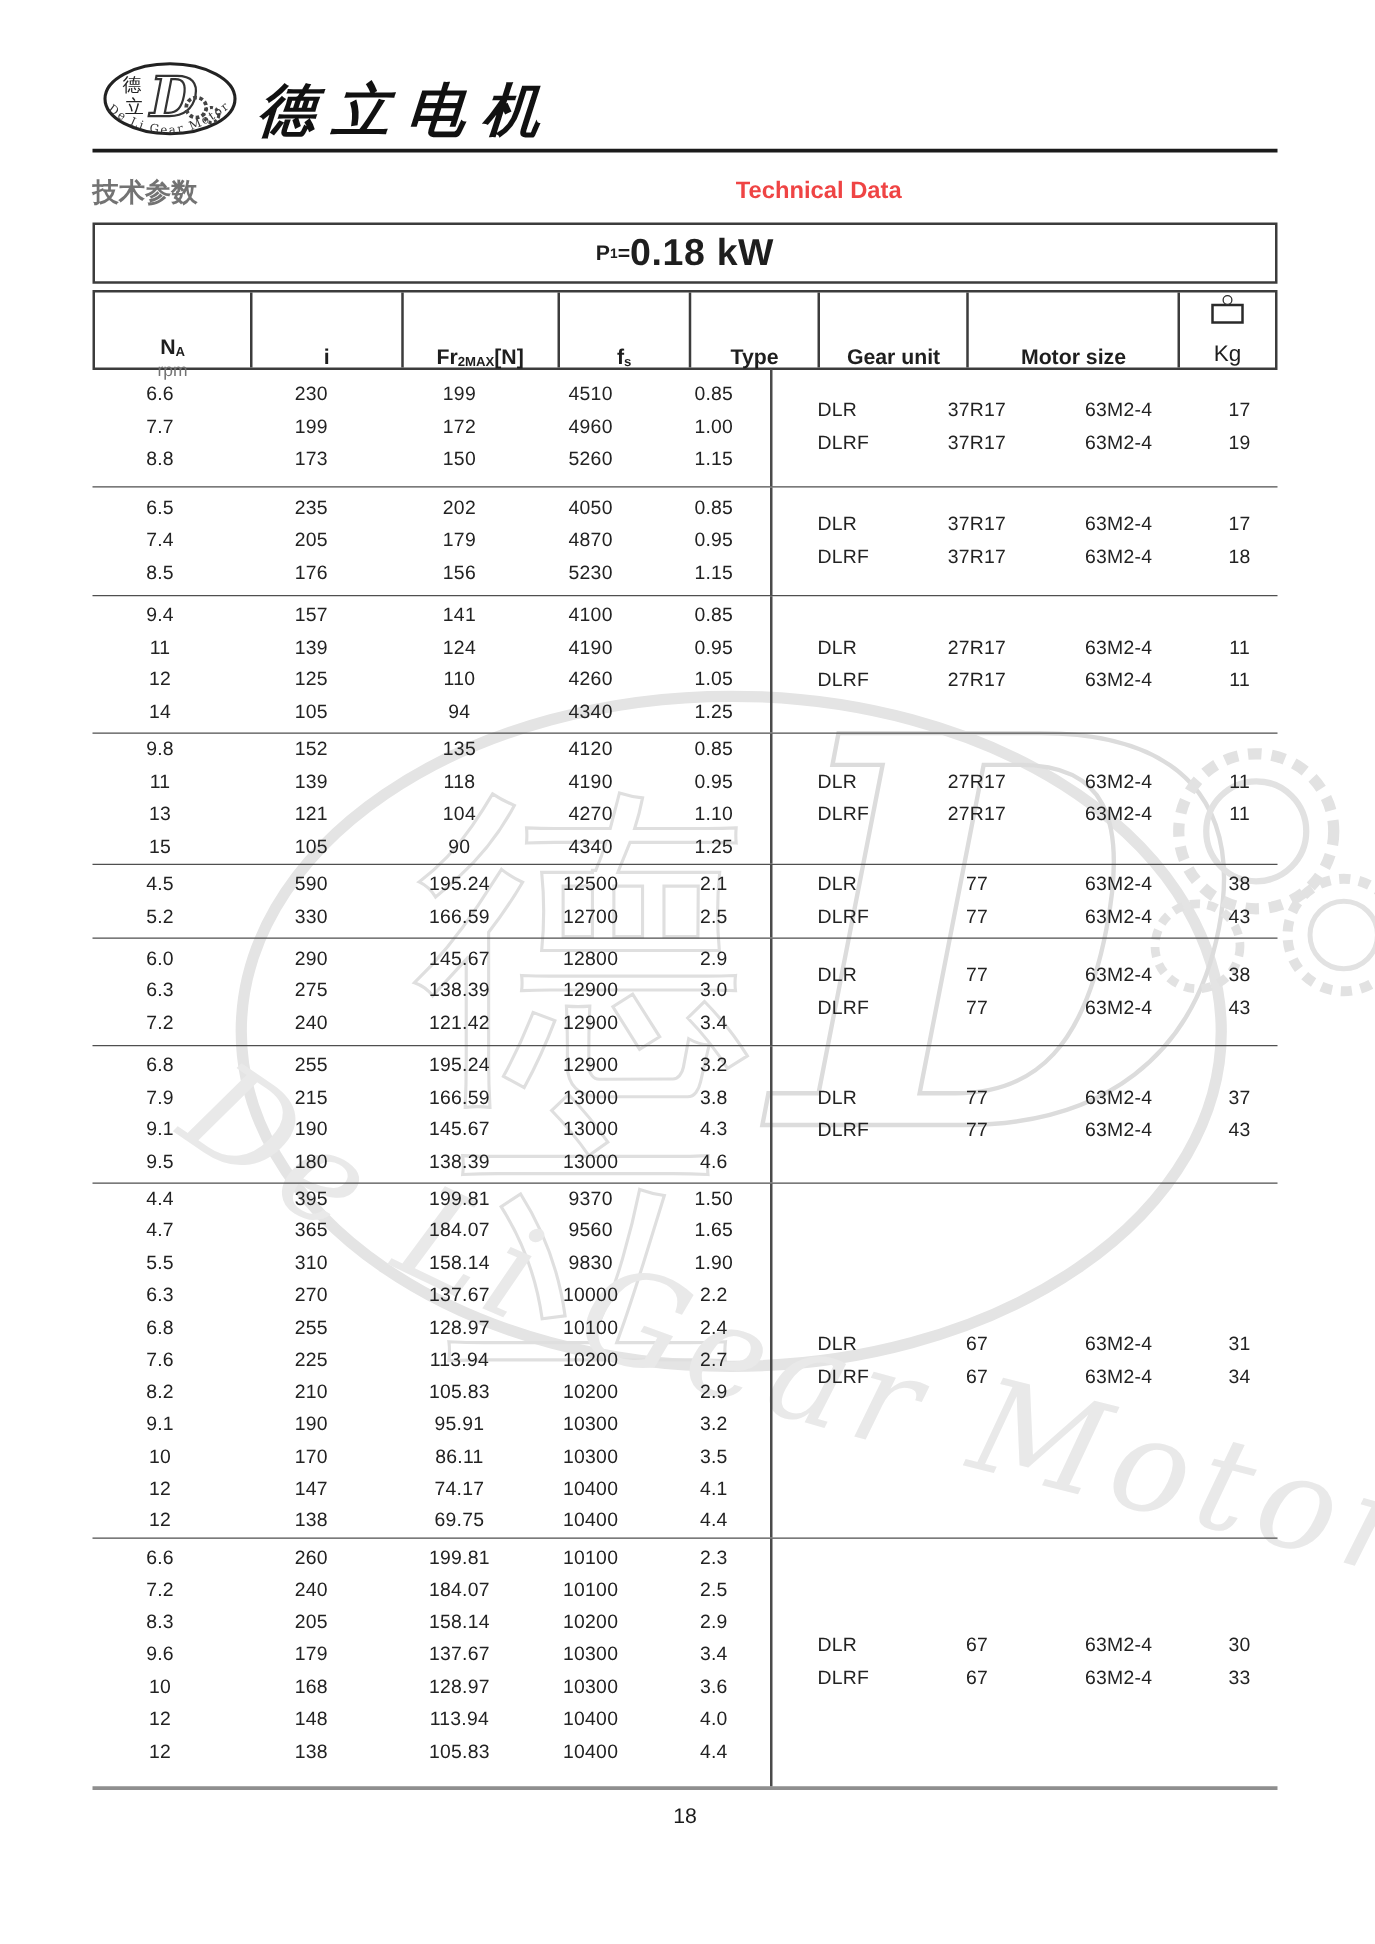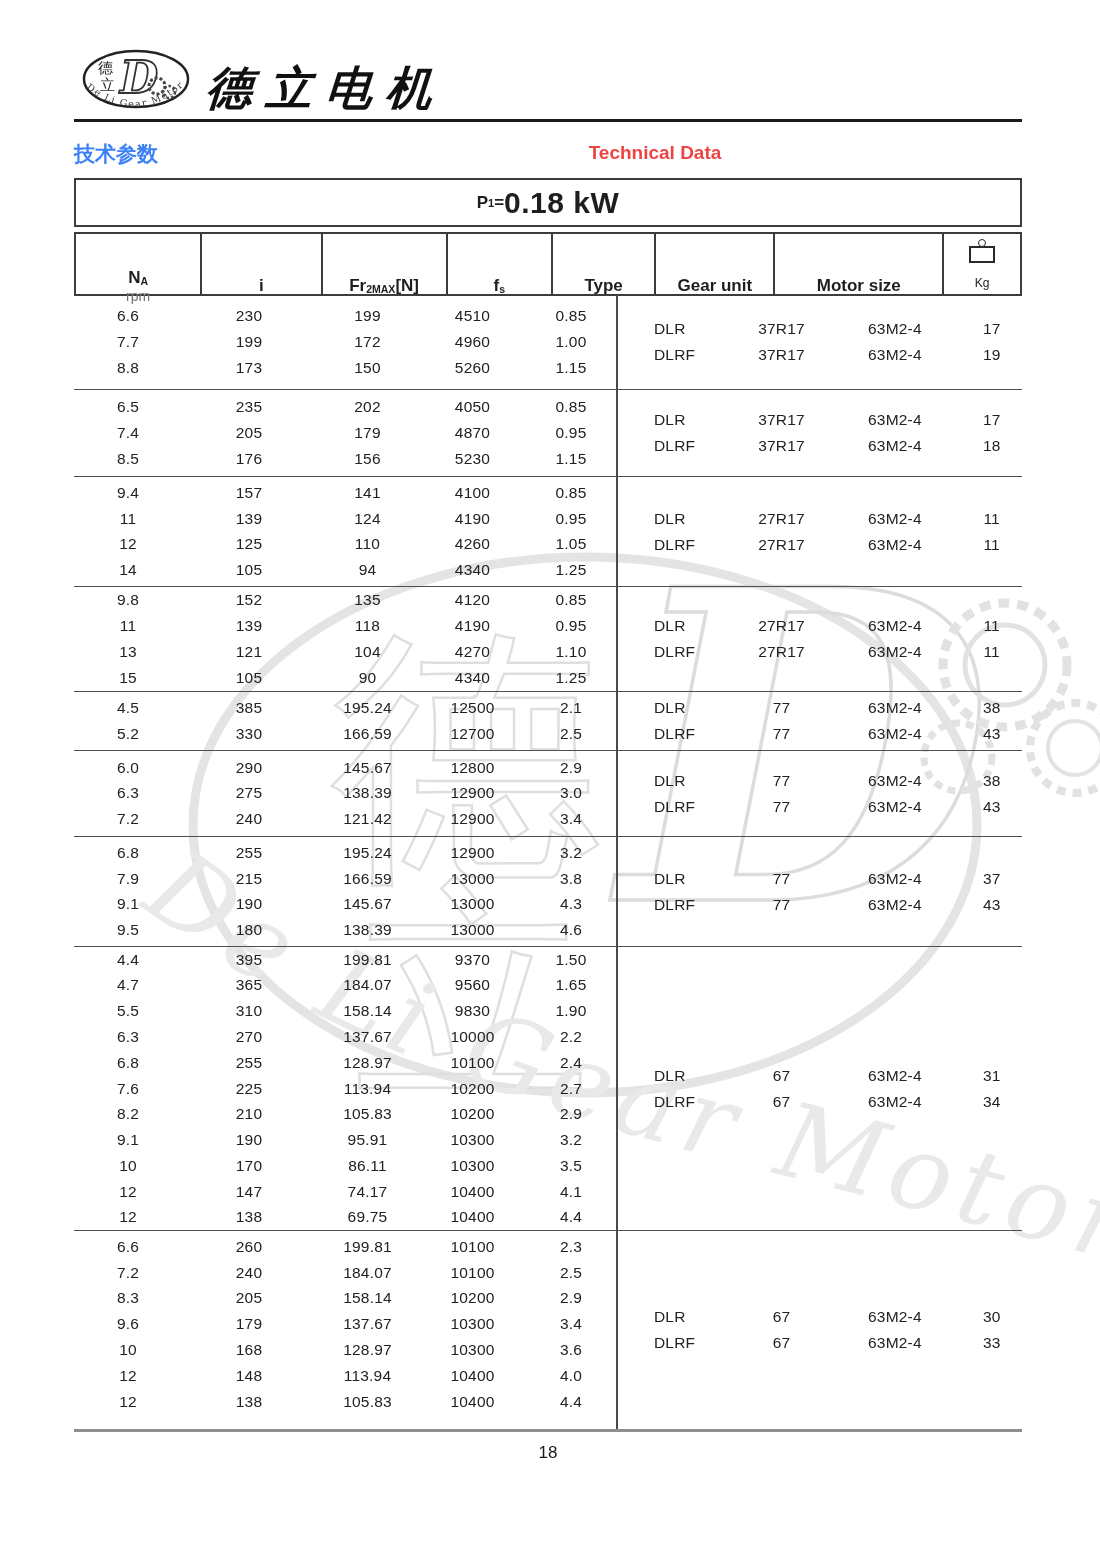--- a/index.html
+++ b/index.html
@@ -16,21 +16,21 @@
   
   .logo-svg { position:absolute; left:74px; top:46px; }
   .company-name {
     position:absolute; left:206px; top:58px; width:340px;
     font-family:"DejaVu Serif", serif; font-style:italic; font-weight:bold;
     font-size:46px; letter-spacing:14px; color:#111; transform:skewX(-4deg);
     white-space:nowrap;
   }
   .top-rule { position:absolute; left:74px; top:119px; width:948px; height:3px; background:#1b1b1b; }
 
-  .section-cn { position:absolute; left:74px; top:140px; font-size:21px; font-weight:bold; color:#3b82f6; }
+  .section-cn { position:absolute; left:74px; top:140px; font-size:21px; font-weight:bold; color:#737373; }
   .section-en { position:absolute; left:505px; top:142px; width:300px; text-align:center;
                 font-size:19px; font-weight:bold; color:#ef4444; }
 
   
   .power-box {
     position:absolute; left:74px; top:178px; width:948px; height:49px;
     border:2px solid #3c3c3c; display:flex; align-items:center; justify-content:center;
   }
   .power-box .p { font-size:17px; font-weight:bold; }
   .power-box .p-sub { font-size:11px; font-weight:bold; vertical-align:-0.2em; }
@@ -48,21 +48,21 @@
   }
   .th:last-child { border-right:none; }
   .th .main { font-size:17px; font-weight:bold;margin-top:44px; }
   .th .unit { font-size:14px; color:#737373; }
   .sub { font-size:0.62em; vertical-align:-0.15em; font-weight:bold; }
   .c0h{flex:108;} .c1h{flex:134;} .c2h{flex:103;} .c3h{flex:107;} .c4h{flex:90;}
   .c5h{flex:88;}  .c6h{flex:102;} .c7h{flex:145;} .c8h{flex:66;}
   .kg-icon { position:relative; width:26px; height:17px; border:2px solid #2a2a2a; margin-top:9px; background:#fff; }
   .kg-icon .knob { position:absolute; left:50%; top:-9px; transform:translateX(-50%);
                    width:8px; height:8px; border:1.5px solid #2a2a2a; border-radius:50%; background:#fff; }
-  .kg-label { font-size:12px; margin-top:14px; }
+  .kg-label { font-size:18px; margin-top:14px; }
 
   
   .tbody { position:absolute; left:74px; top:295px; width:948px; }
   .block { display:flex; border-bottom:1.5px solid #4f4f4f; }
   .block.last { border-bottom:3px solid #8f8f8f; }
   .blk-left { width:57.17%; display:flex; flex-direction:column; justify-content:center; }
   .block:last-child .blk-left { justify-content:flex-start; padding-top:3px; }
   .blk-right { width:42.83%; border-left:2px solid #4a4a4a; display:flex; flex-direction:column;
                justify-content:center; gap:1px; }
   .drow { display:flex; height:25.8px; align-items:center; flex:none; }
@@ -327,21 +327,21 @@
               <div class="dcell v1">27R17</div>
               <div class="dcell v2">63M2-4</div>
               <div class="dcell v3">11</div>
             </div>
           </div>
         </div>
         <div class="block" style="height: 59px;">
           <div class="blk-left">
             <div class="drow">
               <div class="dcell c0">4.5</div>
-              <div class="dcell c1">385</div>
+              <div class="dcell c1">590</div>
               <div class="dcell c2">195.24</div>
               <div class="dcell c3">12500</div>
               <div class="dcell c4">2.1</div>
             </div>
             <div class="drow">
               <div class="dcell c0">5.2</div>
               <div class="dcell c1">330</div>
               <div class="dcell c2">166.59</div>
               <div class="dcell c3">12700</div>
               <div class="dcell c4">2.5</div>

